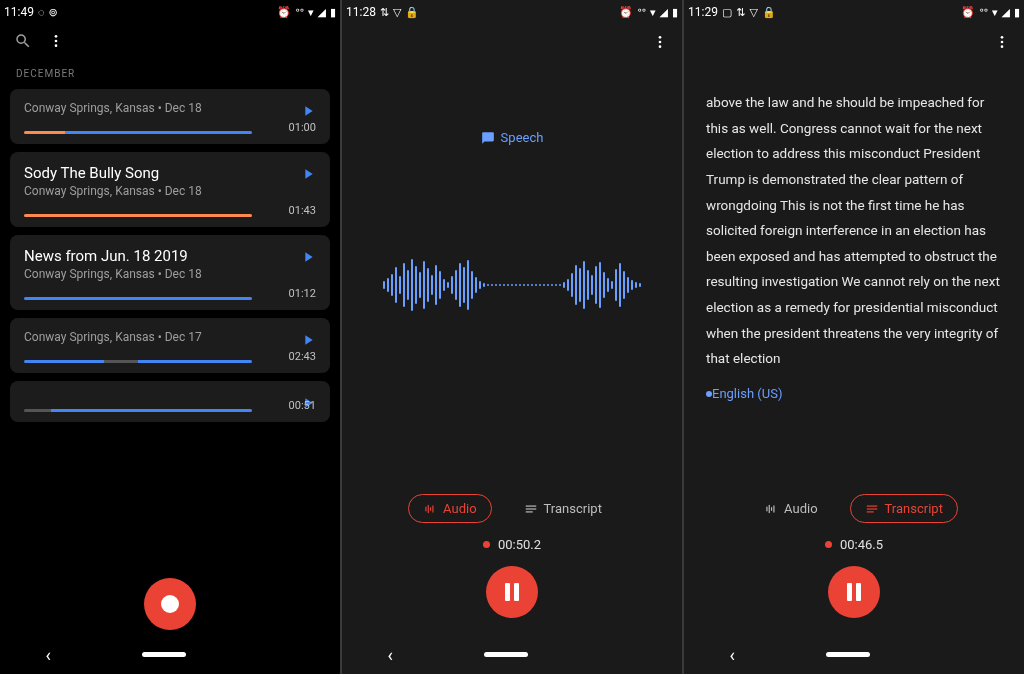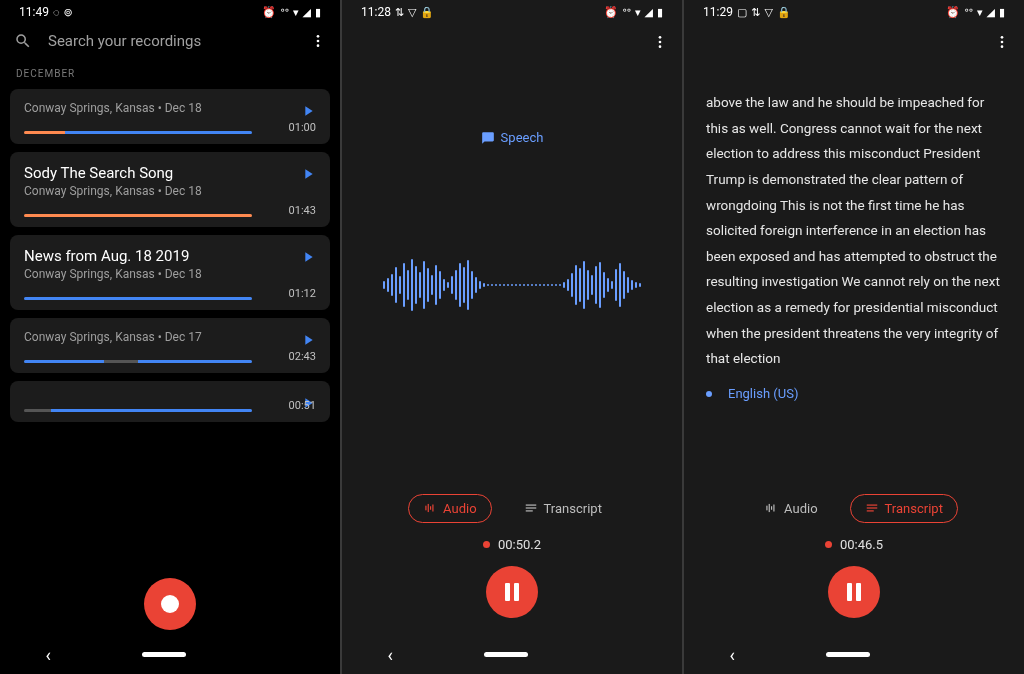--- a/index.html
+++ b/index.html
@@ -2,21 +2,21 @@
 <html><head>
 <meta charset="utf-8">
 <style>
   * { margin: 0; padding: 0; box-sizing: border-box; font-family: 'Roboto', -apple-system, BlinkMacSystemFont, sans-serif; }
   body { background: #3a3a3a; display: flex; width: 1024px; height: 674px; gap: 2px; }
   .phone { flex: 1; background: #000; display: flex; flex-direction: column; position: relative; overflow: hidden; }
   .phone.dark1 { background: #000; }
   .phone.dark2 { background: #1a1a1a; }
 
   
-  .status-bar { display: flex; justify-content: space-between; align-items: center; padding: 4px 19px; font-size: 12px; color: #fff; height: 24px; }
+  .status-bar { display: flex; justify-content: space-between; align-items: center; padding: 4px 4px; font-size: 12px; color: #fff; height: 24px; }
   .status-left, .status-right { display: flex; align-items: center; gap: 4px; }
   .status-icon { font-size: 11px; }
 
   
   .search-row { display: flex; align-items: center; padding: 8px 14px; gap: 16px; color: #9e9e9e; }
   .search-text { flex: 1; font-size: 15px; color: #a0a0a0; }
   
   .section-header { color: #7a7a7a; font-size: 10px; letter-spacing: 1px; padding: 10px 16px 6px; }
 
   .rec-card { background: #1c1c1c; border-radius: 8px; margin: 4px 10px; padding: 12px 14px 10px; position: relative; }
@@ -43,34 +43,34 @@
   
   .speech-tag { display: flex; justify-content: center; align-items: flex-end; gap: 6px; color: #6a9eff; font-size: 13px; margin-top: 70px; }
   .speech-tag svg { width: 14px; height: 14px; fill: #6a9eff; }
 
   .waveform { display: flex; align-items: center; justify-content: center; height: 200px; gap: 2px; padding: 0 6px; margin-top: 40px; }
   .wave-bar { width: 2px; background: #6a9eff; border-radius: 1px; }
   .wave-dot { width: 2px; height: 2px; background: #6a9eff; border-radius: 50%; }
 
   .bottom-panel { position: absolute; bottom: 40px; left: 0; right: 0; display: flex; flex-direction: column; align-items: center; gap: 14px; padding-bottom: 16px; }
   .mode-row { display: flex; gap: 18px; align-items: center; }
-  .mode-btn { display: flex; gap: 6px; padding: 6px 14px; border-radius: 16px; font-size: 13px; cursor: pointer; }
+  .mode-btn { display: flex; align-items: center; gap: 6px; padding: 6px 14px; border-radius: 16px; font-size: 13px; cursor: pointer; }
   .mode-btn.active { border: 1px solid #ea4335; color: #ea4335; }
   .mode-btn.inactive { color: #bdbdbd; }
   .mode-icon { width: 14px; height: 14px; }
 
   .timer-row { display: flex; align-items: center; gap: 8px; color: #e0e0e0; font-size: 13px; }
   .rec-dot { width: 7px; height: 7px; border-radius: 50%; background: #ea4335; }
   .pause-fab { width: 52px; height: 52px; border-radius: 50%; background: #ea4335; display: flex; align-items: center; justify-content: center; cursor: pointer; }
   .pause-bars { display: flex; gap: 4px; }
   .pause-bar { width: 5px; height: 18px; background: #fff; border-radius: 1px; }
 
   
   .transcript-text { color: #e6e6e6; font-size: 13.5px; line-height: 1.9; padding: 30px 22px 10px; }
-  .lang-tag { color: #6a9eff; font-size: 13px; padding: 4px 22px; display: flex; align-items: center; gap: 16px; }
+  .lang-tag { color: #6a9eff; font-size: 13px; padding: 4px 22px; display: flex; align-items: center; gap: 0; }
   .lang-dot { width: 6px; height: 6px; background: #6a9eff; border-radius: 50%; }
 </style>
 </head>
 <body>
 
 <div class="phone dark1">
   <div class="status-bar">
     <div class="status-left">
       <span>11:49</span>
       <span class="status-icon">◌</span>
@@ -82,21 +82,20 @@
       <span class="status-icon">▾</span>
       <span class="status-icon">◢</span>
       <span class="status-icon">▮</span>
     </div>
   </div>
 
   <div class="search-row">
     <svg width="18" height="18" viewBox="0 0 24 24" fill="#9e9e9e">
         <path d="M15.5 14h-.79l-.28-.27A6.47 6.47 0 0016 9.5 6.5 6.5 0 109.5 16c1.61 0 3.09-.59 4.23-1.57l.27.28v.79l5 4.99L20.49 19l-4.99-5zm-6 0C7.01 14 5 11.99 5 9.5S7.01 5 9.5 5 14 7.01 14 9.5 11.99 14 9.5 14z"></path>
       </svg>
-    <span class="search-text">Search your recordings</span>
     <svg width="16" height="16" viewBox="0 0 24 24" fill="#fff">
         <circle cx="12" cy="5" r="2"></circle>
         <circle cx="12" cy="12" r="2"></circle>
         <circle cx="12" cy="19" r="2"></circle>
       </svg>
   </div>
 
   <div class="section-header">DECEMBER</div>
 
   <div class="rec-card">
@@ -105,33 +104,33 @@
           <path d="M8 5v14l11-7z"></path>
         </svg></div>
     <div class="progress">
       <div class="progress-fill" style="background:#ff8a50;width:18%;left:0"></div>
       <div class="progress-fill" style="background:#4285f4;width:82%;left:18%"></div>
     </div>
     <div class="duration">01:00</div>
   </div>
 
   <div class="rec-card">
-    <div class="rec-title">Sody The Search Song</div>
+    <div class="rec-title">Sody The Bully Song</div>
     <div class="rec-meta">Conway Springs, Kansas • Dec 18</div>
     <div class="play-icon"><svg viewBox="0 0 24 24">
           <path d="M8 5v14l11-7z"></path>
         </svg></div>
     <div class="progress">
       <div class="progress-fill" style="background:#ff8a50;width:100%;left:0"></div>
     </div>
     <div class="duration">01:43</div>
   </div>
 
   <div class="rec-card">
-    <div class="rec-title">News from Aug. 18 2019</div>
+    <div class="rec-title">News from Jun. 18 2019</div>
     <div class="rec-meta">Conway Springs, Kansas • Dec 18</div>
     <div class="play-icon"><svg viewBox="0 0 24 24">
           <path d="M8 5v14l11-7z"></path>
         </svg></div>
     <div class="progress">
       <div class="progress-fill" style="background:#4285f4;width:100%;left:0"></div>
     </div>
     <div class="duration">01:12</div>
   </div>
 

